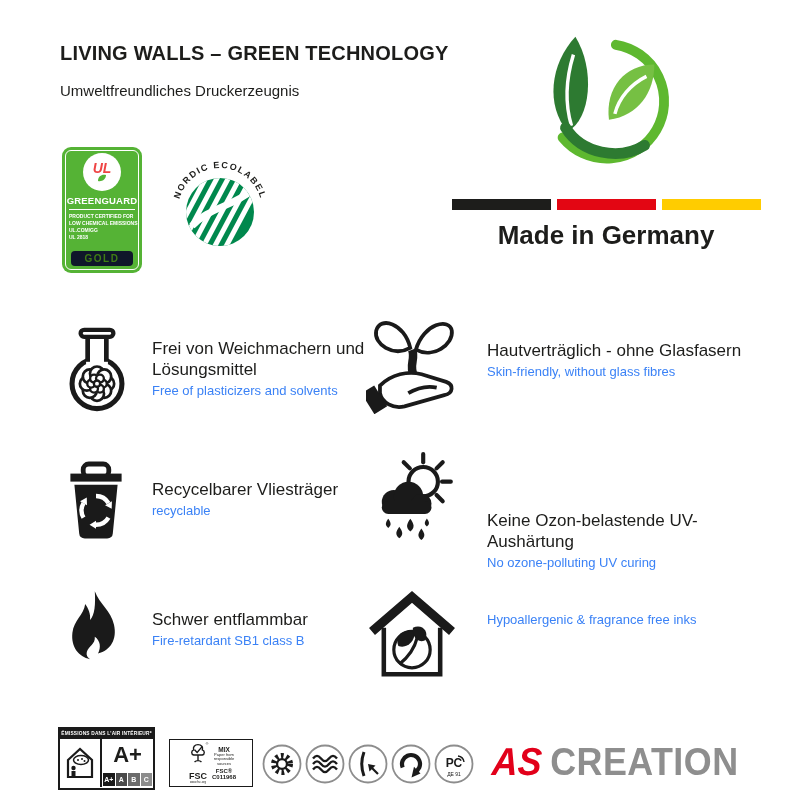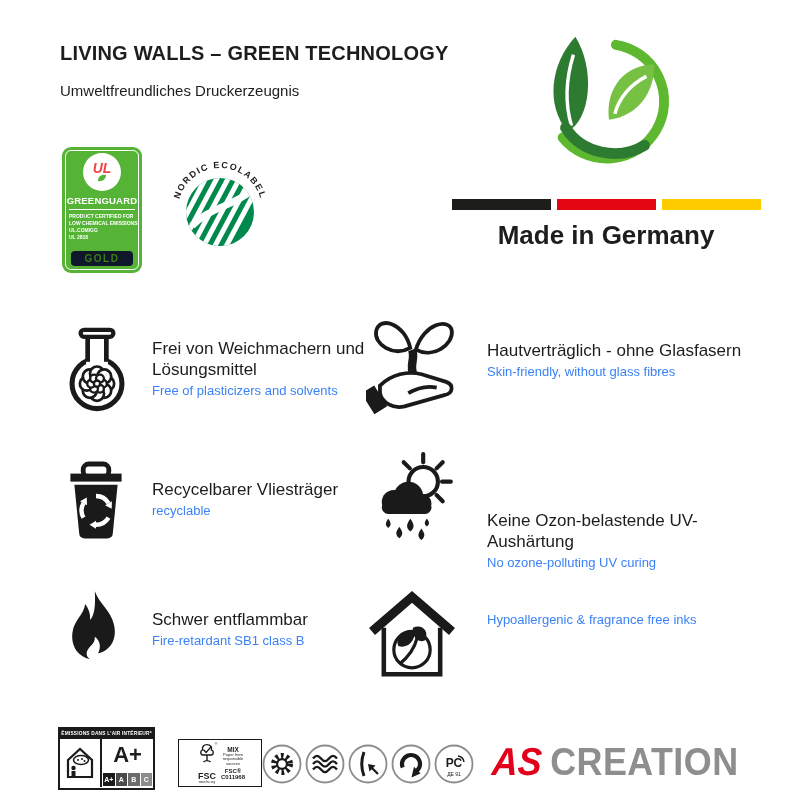--- a/index.html
+++ b/index.html
@@ -50,21 +50,21 @@
   .air-head{background:#1a1a1a;color:#fff;font-size:4.8px;font-weight:bold;text-align:center;
             height:10px;line-height:10px;letter-spacing:.2px;white-space:nowrap;overflow:hidden;}
   .air-body{display:flex;height:48px;}
   .air-house{width:40px;display:flex;align-items:center;justify-content:center;}
   .air-right{flex:1;border-left:2px solid #1a1a1a;display:flex;flex-direction:column;}
   .air-big{flex:1;font-size:22px;font-weight:bold;text-align:center;line-height:32px;}
   .air-scale{display:flex;height:13px;gap:1px;padding:0 1px 1px 1px;}
   .air-scale div{flex:1;color:#fff;font-weight:bold;font-size:7px;text-align:center;line-height:13px;}
   .s0{background:#1a1a1a;} .s1{background:#4a4a4a;} .s2{background:#6b6b6b;} .s3{background:#8c8c8c;}
 
-  .fsc{left:178px;top:739px;width:84px;height:48px;border:1.5px solid #1a1a1a;box-sizing:border-box;
+  .fsc{left:169px;top:739px;width:84px;height:48px;border:1.5px solid #1a1a1a;box-sizing:border-box;
        display:flex;align-items:center;padding:2px 17px;gap:3px;}
   .fsc-left{width:26px;text-align:center;}
   .fsc-name{font-weight:bold;font-size:9px;line-height:8px;}
   .fsc-url{font-size:3px;}
   .fsc-right{flex:1;text-align:center;}
   .fsc-mix{font-size:6.5px;font-weight:bold;}
   .fsc-desc{font-size:4px;line-height:4.6px;}
   .fsc-code{font-size:6px;font-weight:bold;margin-top:2px;}
 
   .sym{top:744px;width:40px;height:40px;}

